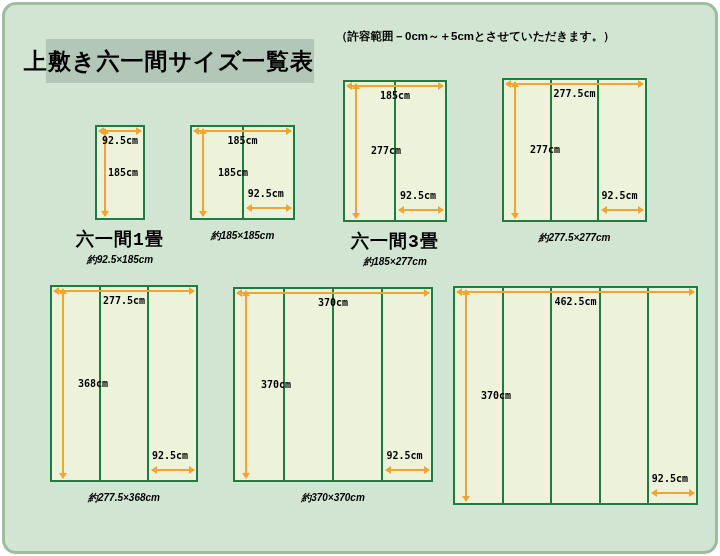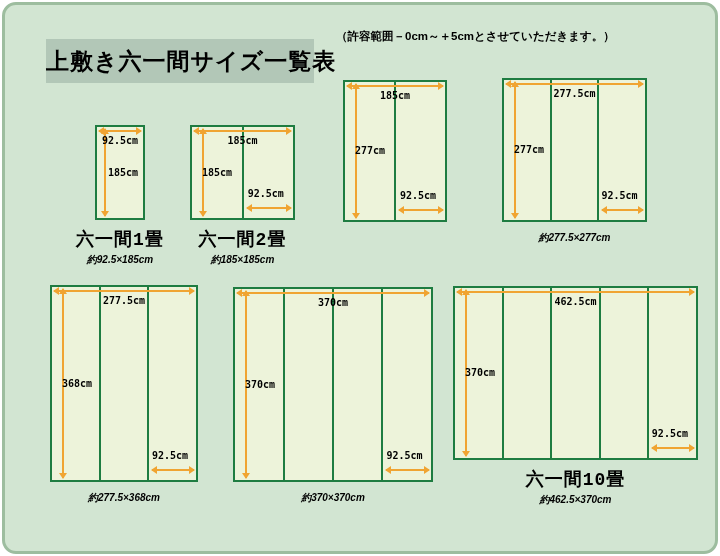--- a/index.html
+++ b/index.html
@@ -23,21 +23,21 @@
   .panel{
     position:absolute;inset:2px;
     background:var(--panel-bg);
     border:3px solid var(--panel-border);
     border-radius:14px;
     box-sizing:border-box;
   }
   .title-box{
     position:absolute;left:41px;top:34px;width:268px;height:44px;
     background:var(--title-bg);
-    display:flex;align-items:center;justify-content:flex-start;
+    display:flex;align-items:center;justify-content:flex-end;
   }
   .title-box span{
     font-size:23px;font-weight:bold;letter-spacing:1px;white-space:nowrap;
   }
   .note{
     position:absolute;left:331px;top:24px;
     font-size:11.5px;font-weight:600;white-space:nowrap;
   }
   .cell{position:absolute;}
   .mat{
@@ -77,21 +77,21 @@
   .top-arrow{left:2px;right:2px;top:3px;}
   .left-arrow{left:10px;top:2px;bottom:2px;}
   .mat.narrow .left-arrow{left:7px;}
   .partial-arrow{right:2px;bottom:9px;}
   .dim{
     position:absolute;z-index:3;
     font-family:"DejaVu Sans Mono",monospace;
     font-size:10px;font-weight:600;line-height:12px;white-space:nowrap;
   }
   .top-dim{top:8px;left:0;right:0;text-align:center;}
-  .left-dim{left:10px;top:50%;transform:translateY(-50%);}
+  .left-dim{left:26px;top:50%;transform:translateY(-50%);}
   .mat.narrow .left-dim{left:11px;}
   .partial-dim{right:2px;bottom:18px;text-align:center;}
   .caption{
     margin-top:7px;display:flex;flex-direction:column;align-items:center;width:100%;
   }
   .cap-name{font-size:18px;font-weight:bold;white-space:nowrap;letter-spacing:1px;font-family:Liberation Mono, monospace;}
   .cap-size{font-size:10px;font-weight:600;white-space:nowrap;margin-top:2px;font-style:italic;}
 </style>
 </head>
 <body>
@@ -121,35 +121,38 @@
     <div class="mat" style="width:105px;height:95px;">
       <div class="h-arrow top-arrow"></div>
       <div class="dim top-dim">185cm</div>
       <div class="v-arrow left-arrow"></div>
       <div class="dim left-dim">185cm</div>
       <div class="h-arrow partial-arrow" style="width: calc(50% - 6px);"></div>
       <div class="dim partial-dim" style="width: 50%;">92.5cm</div>
     <div class="divider" style="left: 50%;"></div>
       </div>
     <div class="caption">
-      <div class="cap-name">六一間2畳</div>
       <div class="cap-size">約185×185cm</div>
     </div>
   </div>
 
   <div class="cell" style="left:338px;top:75px;width:104px;">
     <div class="mat" style="width:104px;height:142px;">
       <div class="h-arrow top-arrow"></div>
       <div class="dim top-dim">185cm</div>
       <div class="v-arrow left-arrow"></div>
       <div class="dim left-dim">277cm</div>
       <div class="h-arrow partial-arrow" style="width: calc(50% - 6px);"></div>
       <div class="dim partial-dim" style="width: 50%;">92.5cm</div>
     <div class="divider" style="left: 50%;"></div>
       </div>
+    <div class="caption">
+      <div class="cap-name">六一間3畳</div>
+      <div class="cap-size">約185×277cm</div>
+    </div>
   </div>
 
   <div class="cell" style="left:497px;top:73px;width:145px;">
     <div class="mat" style="width:145px;height:144px;">
       <div class="h-arrow top-arrow"></div>
       <div class="dim top-dim">277.5cm</div>
       <div class="v-arrow left-arrow"></div>
       <div class="dim left-dim">277cm</div>
       <div class="h-arrow partial-arrow" style="width: calc(33.3333% - 6px);"></div>
       <div class="dim partial-dim" style="width: 33.3333%;">92.5cm</div>
@@ -188,31 +191,27 @@
     <div class="divider" style="left: 25%;"></div>
         <div class="divider" style="left: 50%;"></div>
         <div class="divider" style="left: 75%;"></div>
       </div>
     <div class="caption">
       <div class="cap-size">約370×370cm</div>
     </div>
   </div>
 
   <div class="cell" style="left:448px;top:281px;width:245px;">
-    <div class="mat" style="width:245px;height:174px;">
+    <div class="mat" style="width:245px;height:219px;">
       <div class="h-arrow top-arrow"></div>
       <div class="dim top-dim">462.5cm</div>
       <div class="v-arrow left-arrow"></div>
       <div class="dim left-dim">370cm</div>
       <div class="h-arrow partial-arrow" style="width: calc(20% - 6px);"></div>
       <div class="dim partial-dim" style="width: 20%;">92.5cm</div>
     <div class="divider" style="left: 20%;"></div>
         <div class="divider" style="left: 40%;"></div>
         <div class="divider" style="left: 60%;"></div>
         <div class="divider" style="left: 80%;"></div>
       </div>
-    <div class="caption">
-      <div class="cap-name">六一間10畳</div>
-      <div class="cap-size">約462.5×370cm</div>
-    </div>
   </div>
 
 </div>
 
 </body></html>

